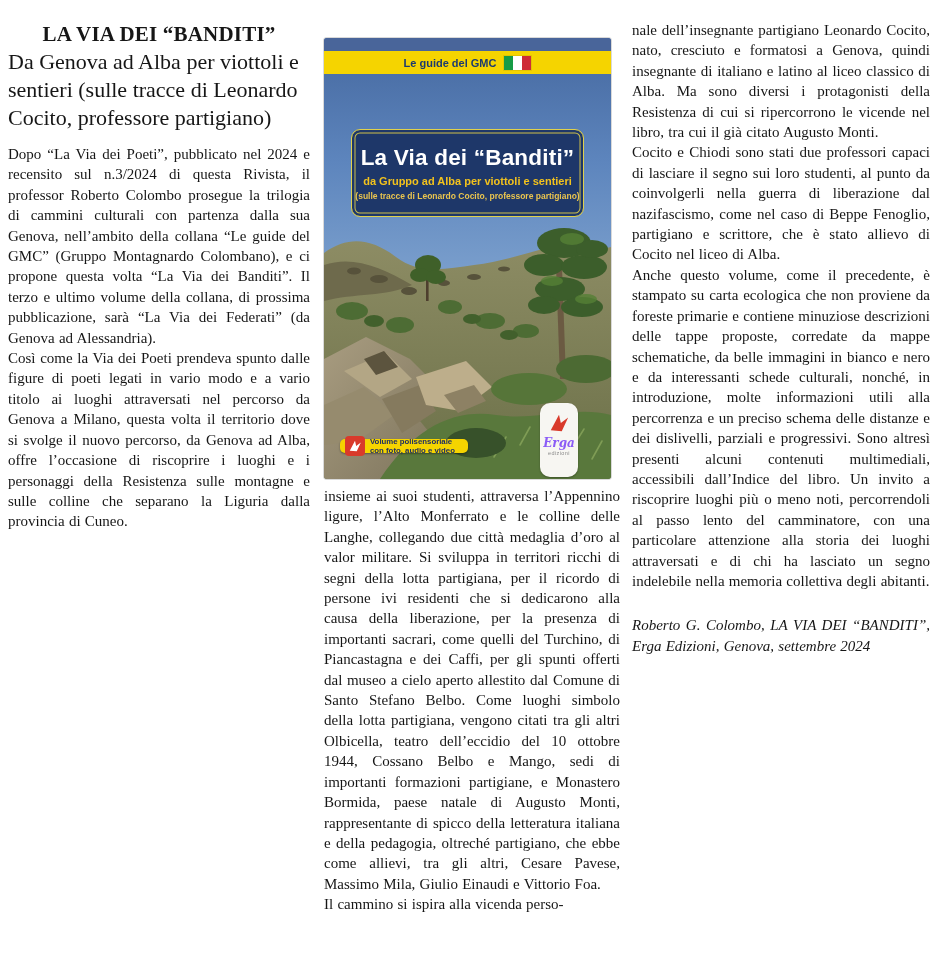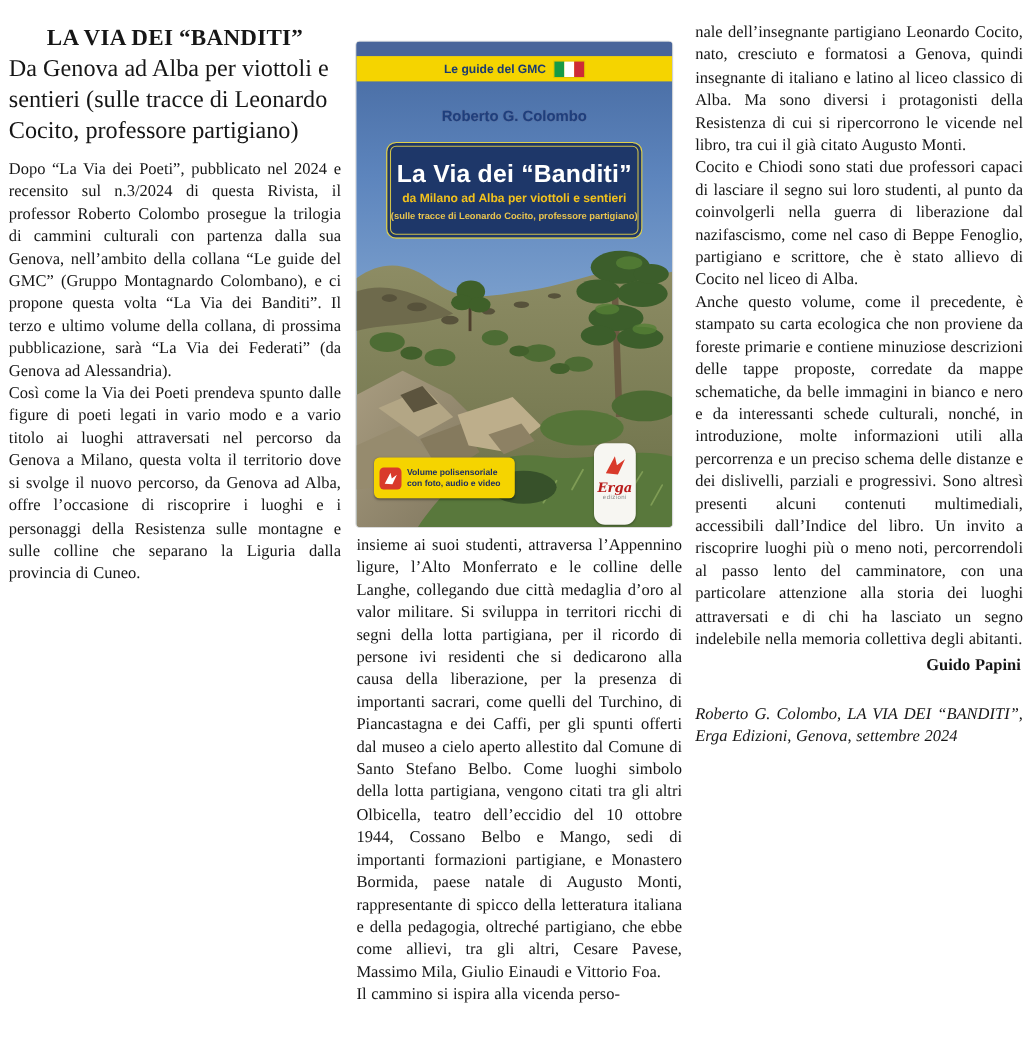--- a/index.html
+++ b/index.html
@@ -68,38 +68,38 @@
   }
   .cover-subtitle{
     font-family:"Liberation Sans",sans-serif;font-weight:bold;font-size:11px;color:#f2c21d;white-space:nowrap;
   }
   .cover-tagline{
     font-family:"Liberation Sans",sans-serif;font-weight:bold;font-size:8.5px;color:#e9c44f;white-space:nowrap;
   }
   .cover-photo{position:absolute;left:0;bottom:0;width:287px;height:270px;}
 
   .cover-badge{
-    position:absolute;left:16px;bottom:26px;width:128px;height:37px;background:#f5d400;
+    position:absolute;left:16px;bottom:26px;width:128px;height:14px;background:#f5d400;
     border-radius:5px;display:flex;align-items:center;gap:5px;padding:0 5px;box-sizing:border-box;
     box-shadow:0 1px 2px rgba(0,0,0,.35);
   }
   .badge-icon{
     width:20px;height:20px;background:#d93a2b;border-radius:4px;flex:0 0 auto;
     display:flex;align-items:center;justify-content:center;
   }
   .badge-text{
     font-family:"Liberation Sans",sans-serif;font-weight:bold;font-size:7.8px;line-height:9.5px;color:#1d2e63;
   }
   .erga-badge{
     position:absolute;right:33px;bottom:2px;width:38px;height:74px;background:#f7f6f2;
     border-radius:10px;display:flex;flex-direction:column;align-items:center;justify-content:flex-start;
     padding-top:9px;box-sizing:border-box;box-shadow:0 1px 2px rgba(0,0,0,.3);
   }
   .erga-name{
-    font-family:"DejaVu Serif",serif;font-style:italic;font-weight:bold;font-size:12px;color:#b91c1c;margin-top:2px;
+    font-family:"DejaVu Serif",serif;font-style:italic;font-weight:bold;font-size:12px;color:#8b5cf6;margin-top:2px;
   }
   .erga-sub{
     font-family:"Liberation Sans",sans-serif;font-size:5.5px;color:#8a8a8a;letter-spacing:.4px;
   }
 </style>
 </head>
 <body>
 
 <div class="col col1">
   <h1 class="article-title">LA VIA DEI “BANDITI”</h1>
@@ -115,25 +115,24 @@
   <div class="cover">
     <div class="cover-topstrip"></div>
     <div class="cover-band">
       <span class="band-label">Le guide del GMC</span>
       <span class="flag">
           <i class="g"></i>
           <i class="w"></i>
           <i class="r"></i>
         </span>
     </div>
-    <div class="cover-author">Roberto G. Colombo</div>
 
     <div class="cover-panel">
       <div class="cover-title">La Via dei “Banditi”</div>
-      <div class="cover-subtitle">da Milano ad Alba per viottoli e sentieri</div>
+      <div class="cover-subtitle">da Gruppo ad Alba per viottoli e sentieri</div>
       <div class="cover-tagline">(sulle tracce di Leonardo Cocito, professore partigiano)</div>
     </div>
 
     <svg class="cover-photo" viewBox="0 0 287 270" preserveAspectRatio="none" aria-hidden="true">
       <defs>
         <linearGradient id="gHill" x1="0" y1="0" x2="0" y2="1">
           <stop offset="0" stop-color="#8d8c64"></stop>
             <stop offset="1" stop-color="#6b7048"></stop>
         </linearGradient>
         <linearGradient id="gRock" x1="0" y1="0" x2="1" y2="1">
@@ -237,16 +236,15 @@
     <p>insieme ai suoi studenti, attraversa l’Appennino ligure, l’Alto Monferrato e le colline delle Langhe, collegando due città medaglia d’oro al valor militare. Si sviluppa in territori ricchi di segni della lotta partigiana, per il ricordo di persone ivi residenti che si dedicarono alla causa della liberazione, per la presenza di importanti sacrari, come quelli del Turchino, di Piancastagna e dei Caffi, per gli spunti offerti dal museo a cielo aperto allestito dal Comune di Santo Stefano Belbo. Come luoghi simbolo della lotta partigiana, vengono citati tra gli altri Olbicella, teatro dell’eccidio del 10 ottobre 1944, Cossano Belbo e Mango, sedi di importanti formazioni partigiane, e Monastero Bormida, paese natale di Augusto Monti, rappresentante di spicco della letteratura italiana e della pedagogia, oltreché partigiano, che ebbe come allievi, tra gli altri, Cesare Pavese, Massimo Mila, Giulio Einaudi e Vittorio Foa.</p>
     <p>Il cammino si ispira alla vicenda perso-</p>
   </div>
 </div>
 
 <div class="col col3">
   <div class="body-text">
     <p>nale dell’insegnante partigiano Leonardo Cocito, nato, cresciuto e formatosi a Genova, quindi insegnante di italiano e latino al liceo classico di Alba. Ma sono diversi i protagonisti della Resistenza di cui si ripercorrono le vicende nel libro, tra cui il già citato Augusto Monti.</p>
     <p>Cocito e Chiodi sono stati due professori capaci di lasciare il segno sui loro studenti, al punto da coinvolgerli nella guerra di liberazione dal nazifascismo, come nel caso di Beppe Fenoglio, partigiano e scrittore, che è stato allievo di Cocito nel liceo di Alba.</p>
     <p>Anche questo volume, come il precedente, è stampato su carta ecologica che non proviene da foreste primarie e contiene minuziose descrizioni delle tappe proposte, corredate da mappe schematiche, da belle immagini in bianco e nero e da interessanti schede culturali, nonché, in introduzione, molte informazioni utili alla percorrenza e un preciso schema delle distanze e dei dislivelli, parziali e progressivi. Sono altresì presenti alcuni contenuti multimediali, accessibili dall’Indice del libro. Un invito a riscoprire luoghi più o meno noti, percorrendoli al passo lento del camminatore, con una particolare attenzione alla storia dei luoghi attraversati e di chi ha lasciato un segno indelebile nella memoria collettiva degli abitanti.</p>
-    <p class="signature">Guido Papini</p>
     <p class="citation">Roberto G. Colombo, LA VIA DEI “BANDITI”, Erga Edizioni, Genova, settembre 2024</p>
   </div>
 </div>
 
 </body></html>

